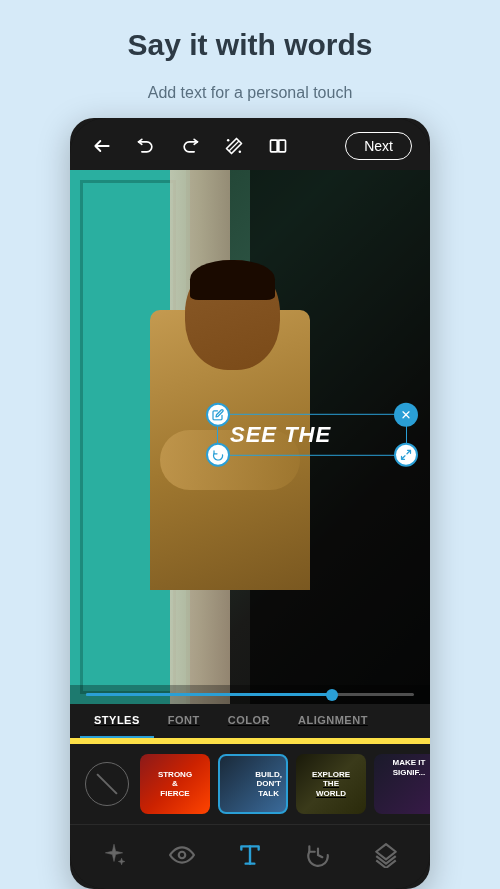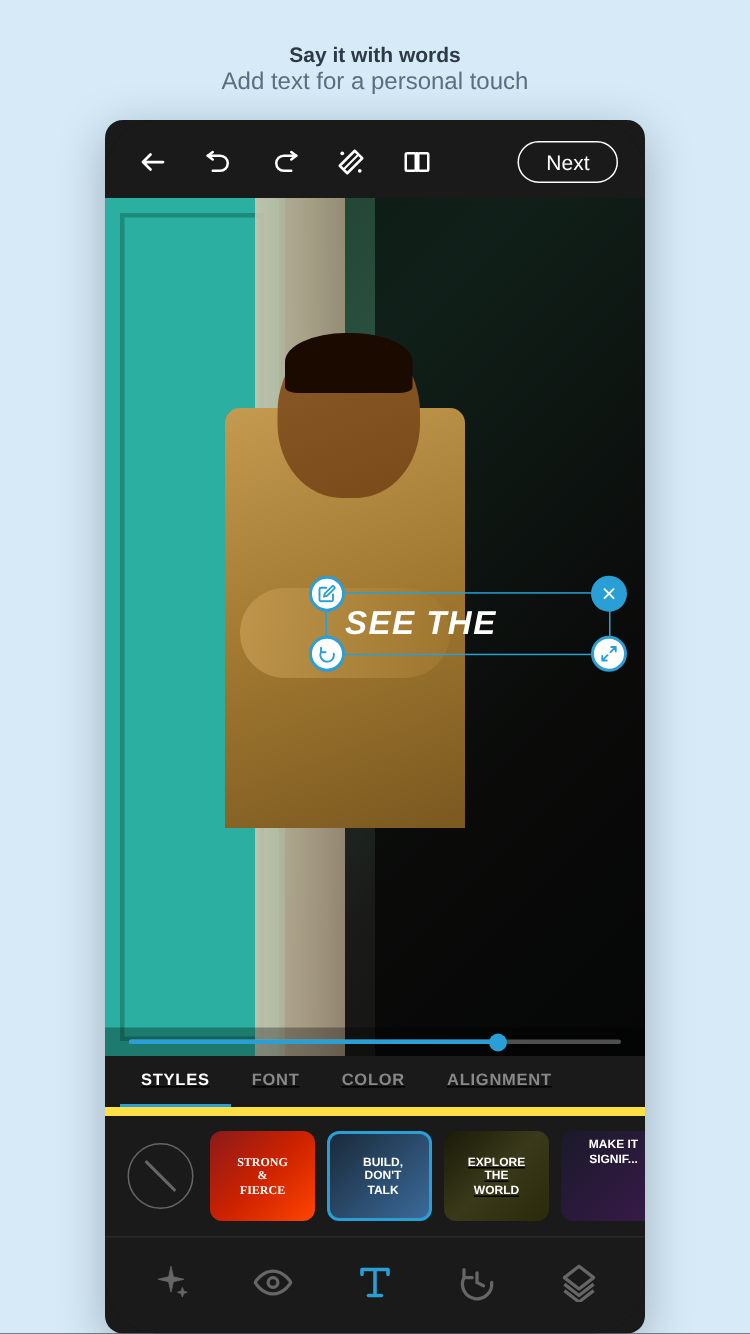--- a/index.html
+++ b/index.html
@@ -13,36 +13,36 @@
       align-items: center;
       overflow: hidden;
     }
 
     .header-section {
       text-align: center;
       padding: 28px 20px 16px;
     }
 
     .header-title {
-      font-size: 14px;
+      font-size: 30px;
       font-weight: 700;
       color: #2d3a45;
-      margin-bottom: 2px;
+      margin-bottom: 22px;
     }
 
     .header-subtitle {
       font-size: 16px;
       color: #5a7080;
     }
 
     .phone-container {
       width: 360px;
       height: 848px;
       background: #1a1a1a;
-      border-radius: 12px;
+      border-radius: 24px;
       overflow: hidden;
       position: relative;
       box-shadow: 0 8px 32px rgba(0,0,0,0.25);
     }
 
     .phone-inner {
       width: 100%;
       height: 100%;
       background: #111;
       border-radius: 36px;
@@ -320,28 +320,27 @@
 
     .style-item.selected {
       border: 2.5px solid #2a9fd6;
     }
 
     .style-item-1 {
       background: linear-gradient(135deg, #8b1a1a 0%, #cc2200 50%, #ff4400 100%);
       display: flex;
       align-items: center;
       justify-content: center;
-      font-family: Liberation Serif, serif;
     }
 
     .style-item-2 {
       background: linear-gradient(135deg, #1a2a3a 0%, #2a4a6a 50%, #3a6a9a 100%);
       display: flex;
       align-items: center;
-      justify-content: flex-start;
+      justify-content: flex-end;
       padding-left: 18px;
     }
 
     .style-item-3 {
       background: linear-gradient(135deg, #1a1a0a 0%, #3a3a1a 50%, #2a2a0a 100%);
       display: flex;
       align-items: center;
       justify-content: center;
       text-decoration: underline;
     }

